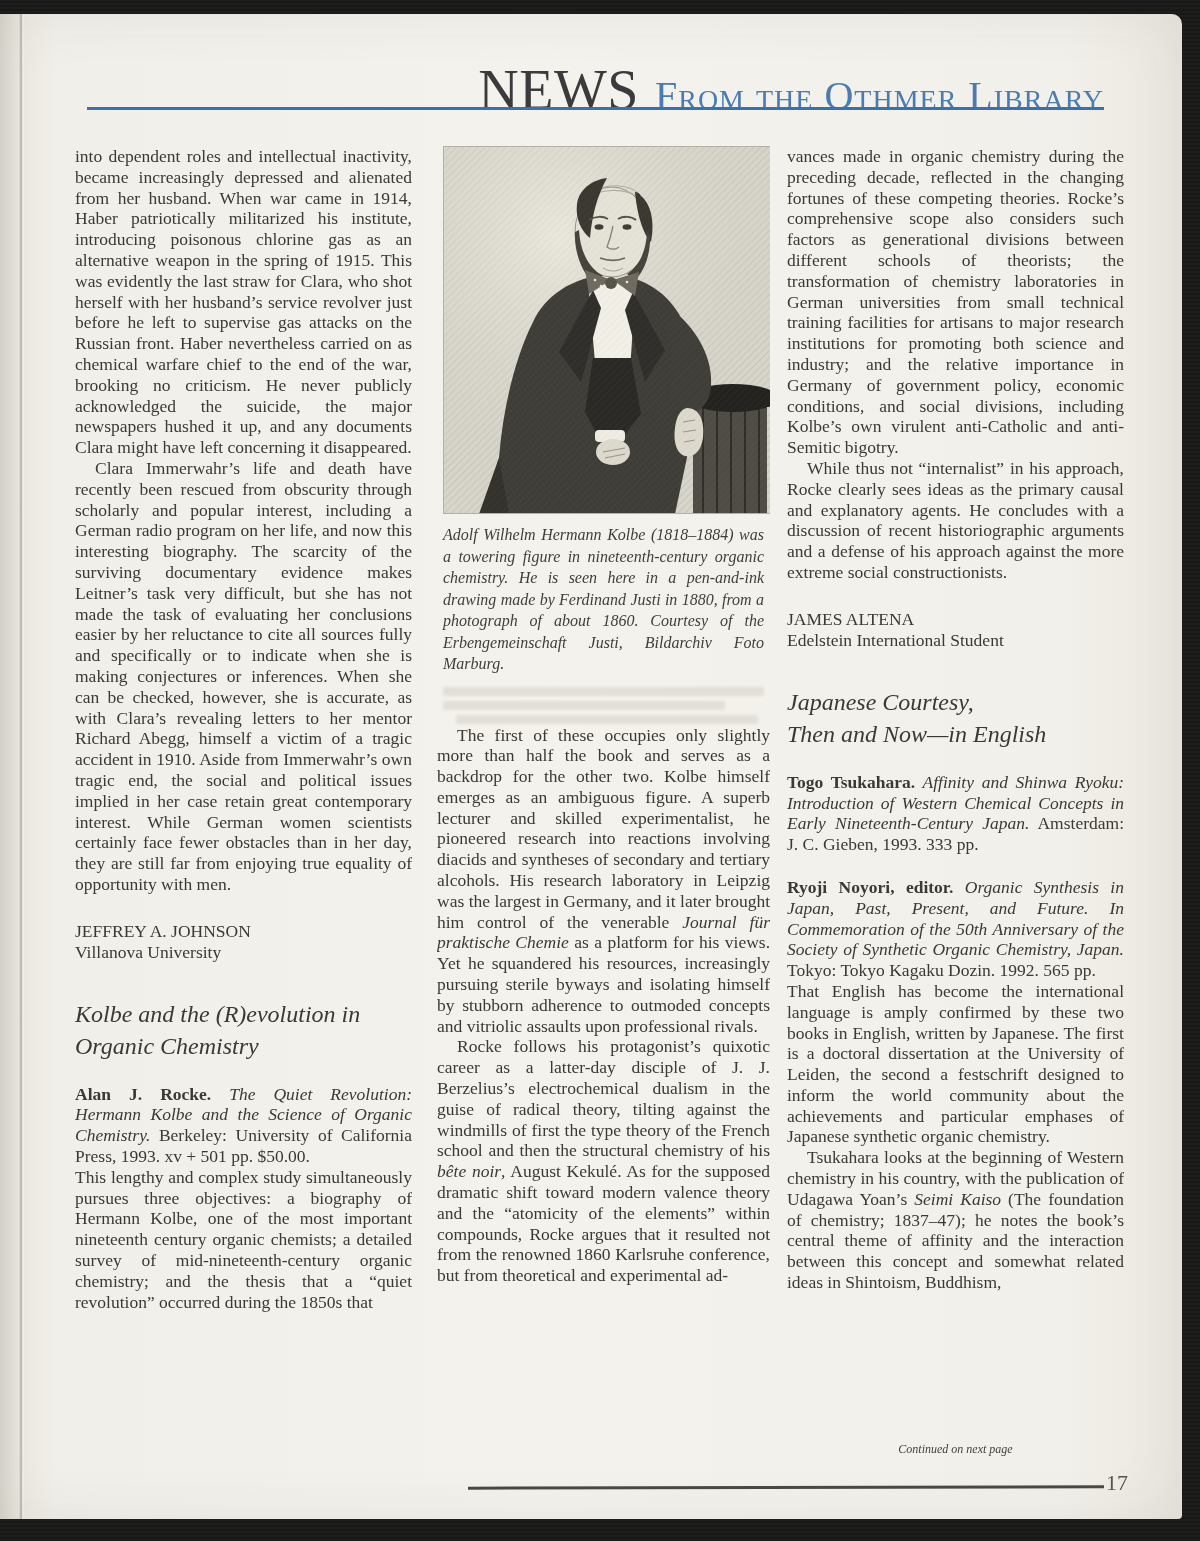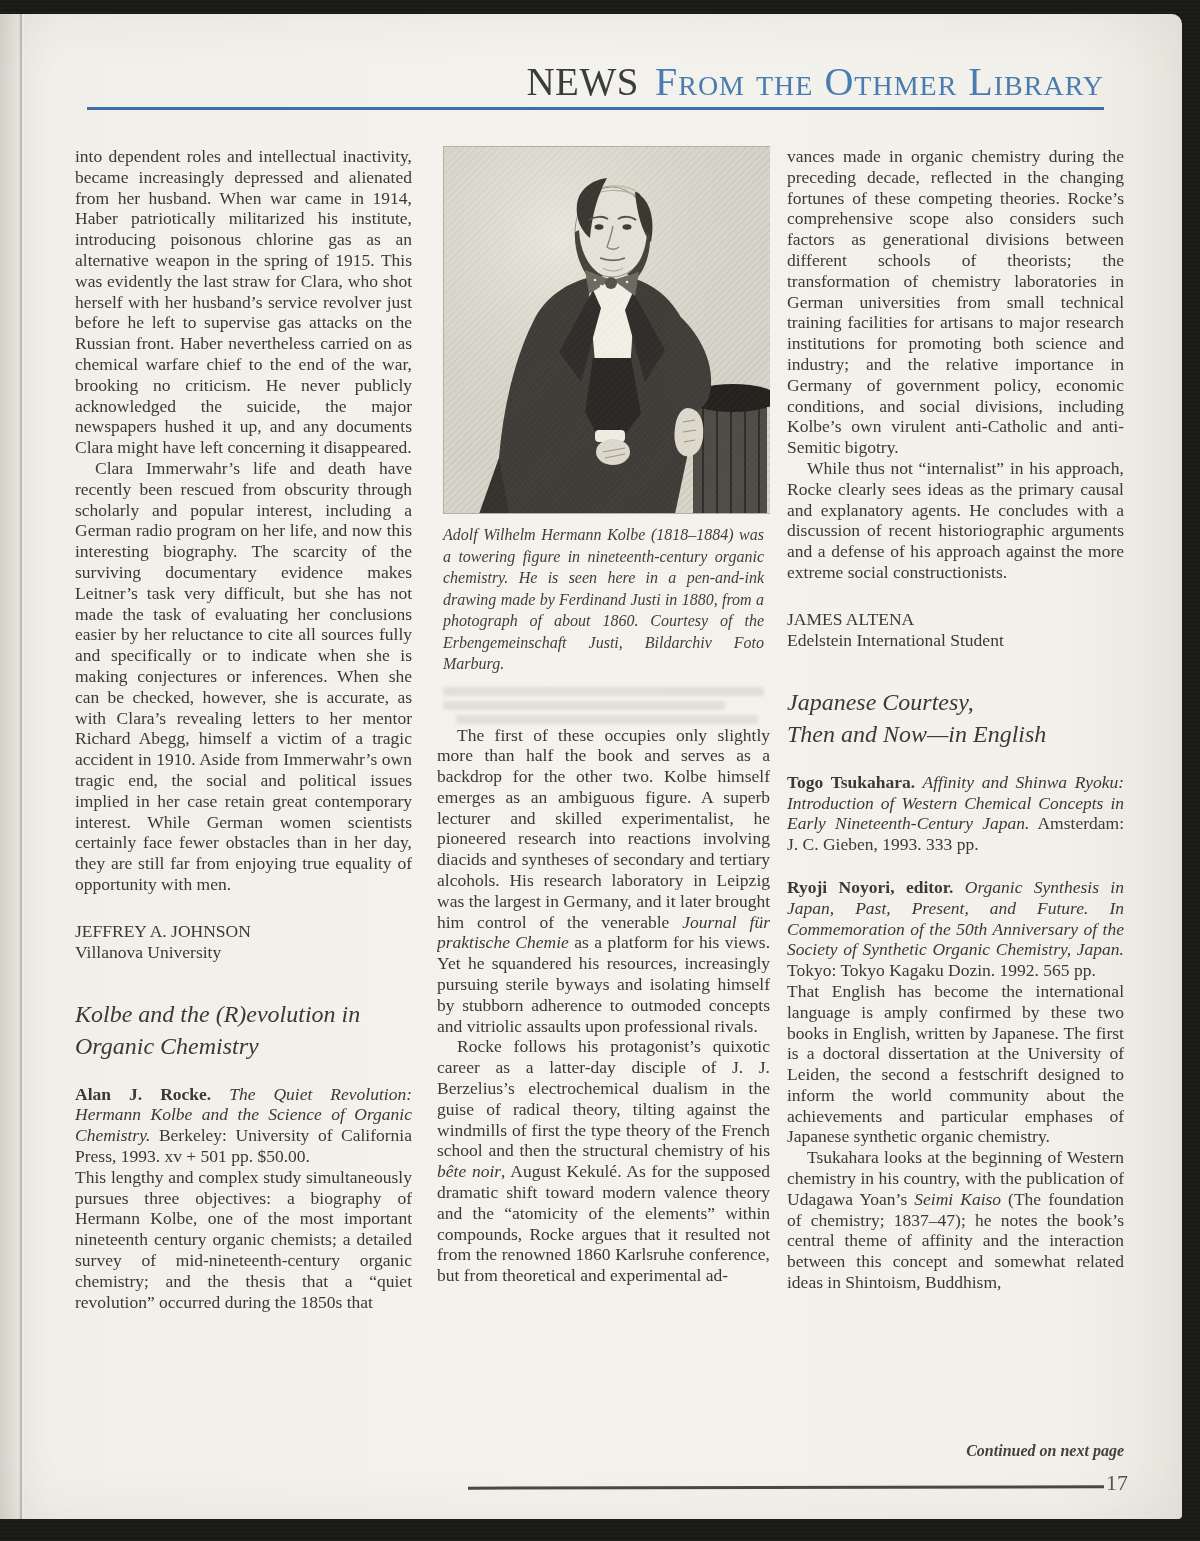--- a/index.html
+++ b/index.html
@@ -15,21 +15,21 @@
     background:linear-gradient(90deg,#d9d6ce 0,#edeae4 22px,#f1efe9 55px,#f4f2ec 45%,#f2f0ea 90%,#eae7e0 100%);
     border-radius:0 10px 4px 0;
     box-shadow:inset 0 0 60px rgba(60,55,40,.07);
   }
   .crease{
     position:absolute;left:19px;top:0;bottom:0;width:5px;
     background:linear-gradient(90deg,rgba(100,95,85,0),rgba(105,100,90,.45) 45%,rgba(255,255,255,.5) 75%,rgba(100,95,85,0));
   }
   
   .masthead{position:absolute;top:44px;right:78px;white-space:nowrap;}
-  .mast-news{font-size:39px;color:#3b3b3d;letter-spacing:.5px;text-align:right;}
+  .mast-news{font-size:56px;color:#3b3b3d;letter-spacing:.5px;text-align:right;}
   .mast-rest{font-size:40px;font-variant:small-caps;color:#4a7cb1;margin-left:16px;letter-spacing:1px;}
   .mast-rule{position:absolute;left:87px;top:93px;width:1017px;height:3px;background:#3d70a8;}
   
   .col{position:absolute;color:#3b3933;overflow:hidden;}
   .col1{left:75px;top:132px;width:337px;height:1332px;}
   .col2{left:437px;top:126px;width:333px;height:1344px;}
   .col3{left:787px;top:132px;width:337px;height:1312px;}
   p.body{font-size:17.5px;line-height:20.8px;text-align:justify;margin:0;}
   p.indent{text-indent:20px;}
   .byline{margin-top:26px;font-size:17.5px;line-height:21.5px;}
@@ -38,21 +38,21 @@
   .ref .ra{font-weight:bold;}
   .ref .rt{font-style:italic;}
   .ref-follow{margin-top:14px;}
   figure{margin:6px;}
   .portrait-frame{width:333px;height:368px;display:block;}
   figcaption{font-style:italic;font-size:16px;line-height:21.5px;margin:10px 0 0 0;text-align:justify;color:#403e38;}
   .ghost{margin:12px 6px 0 6px;height:38px;}
   .ghost div{height:9px;margin-bottom:5px;background:#b4b1a6;opacity:.28;filter:blur(1.5px);border-radius:2px;}
   .ghost div:nth-child(2){width:88%;}
   .ghost div:nth-child(3){width:94%;margin-left:4%;}
-  .continued{position:absolute;left:787px;top:1428px;width:337px;text-align:right;font-style:italic;font-size:16px;color:#43413b;font-weight:bold;}
+  .continued{position:absolute;left:787px;top:1428px;width:337px;text-align:center;font-style:italic;font-size:12px;color:#43413b;}
   
   .footer-left{position:absolute;left:75px;top:1459px;font-weight:bold;font-size:18px;letter-spacing:.2px;color:#33312d;white-space:nowrap;}
   .footer-square{display:inline-block;width:12px;height:12px;background:#33312d;margin-right:10px;}
   .footer-rule{position:absolute;left:468px;top:1472px;width:636px;height:2.5px;background:#4a4843;transform:rotate(-.12deg);}
   .page-num{position:absolute;left:1106px;top:1456px;font-size:22px;color:#55534e;}
 </style>
 </head>
 <body>
 
 <div class="page">

